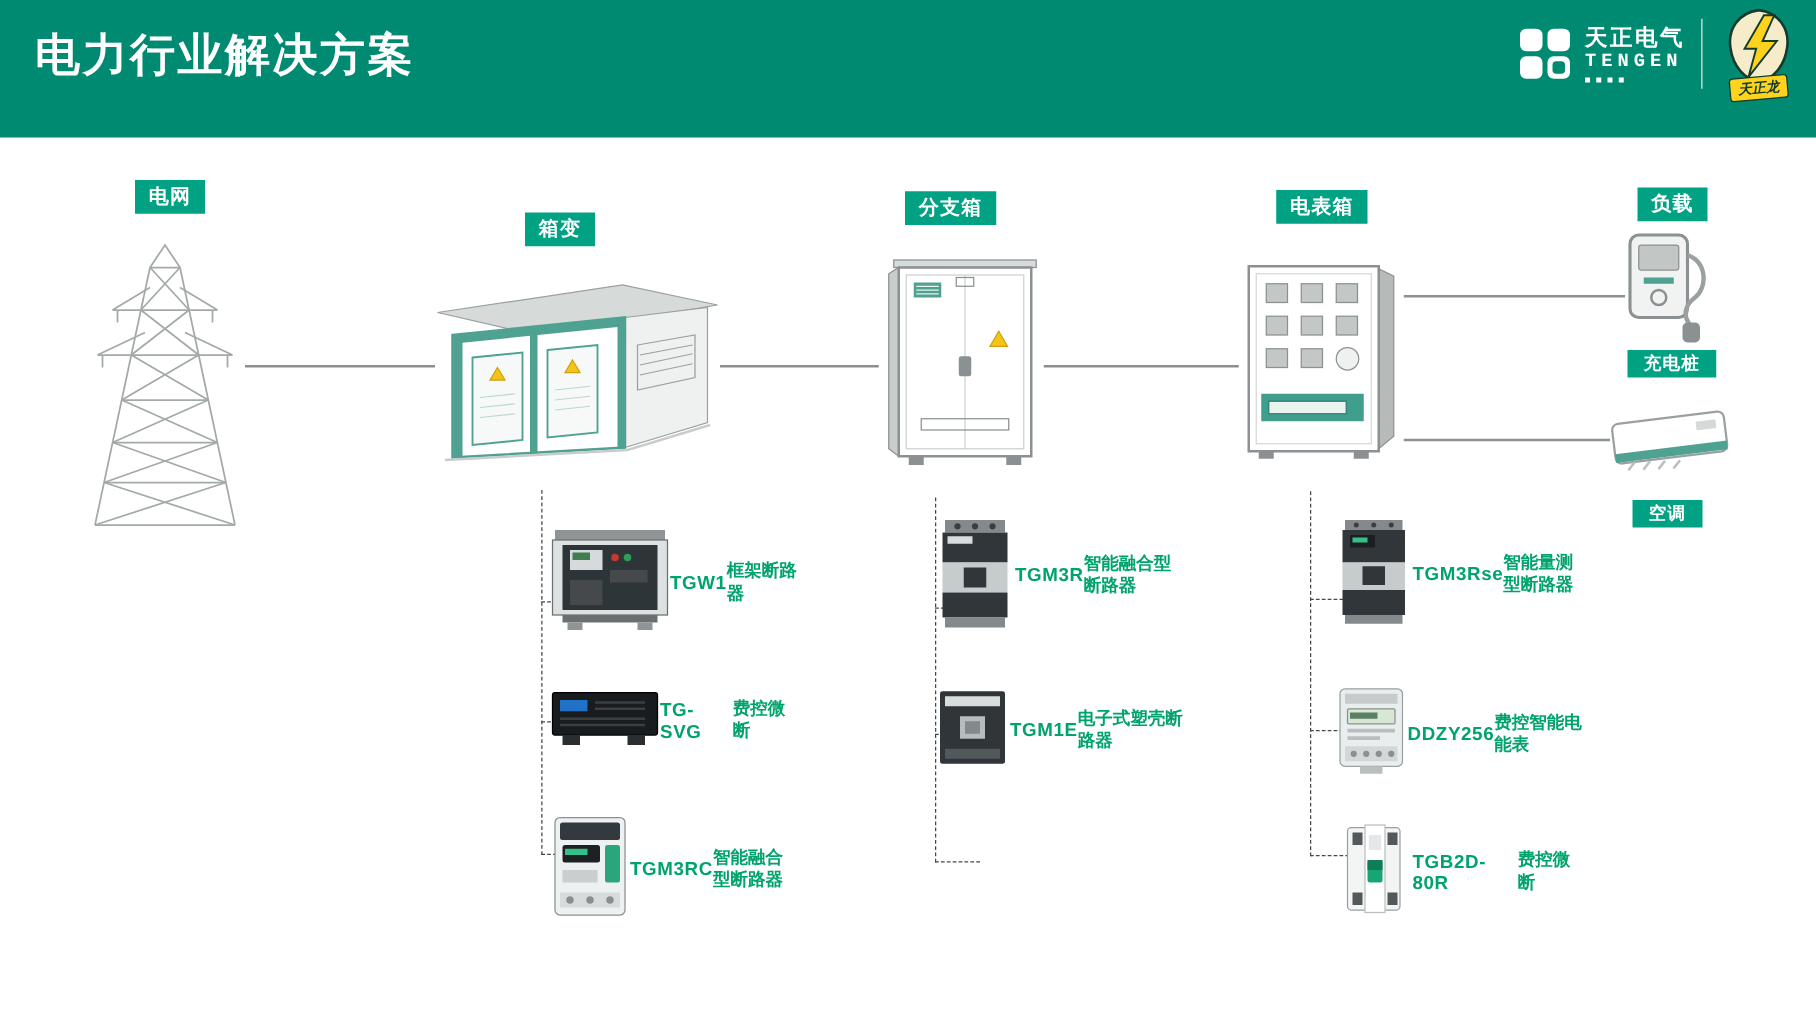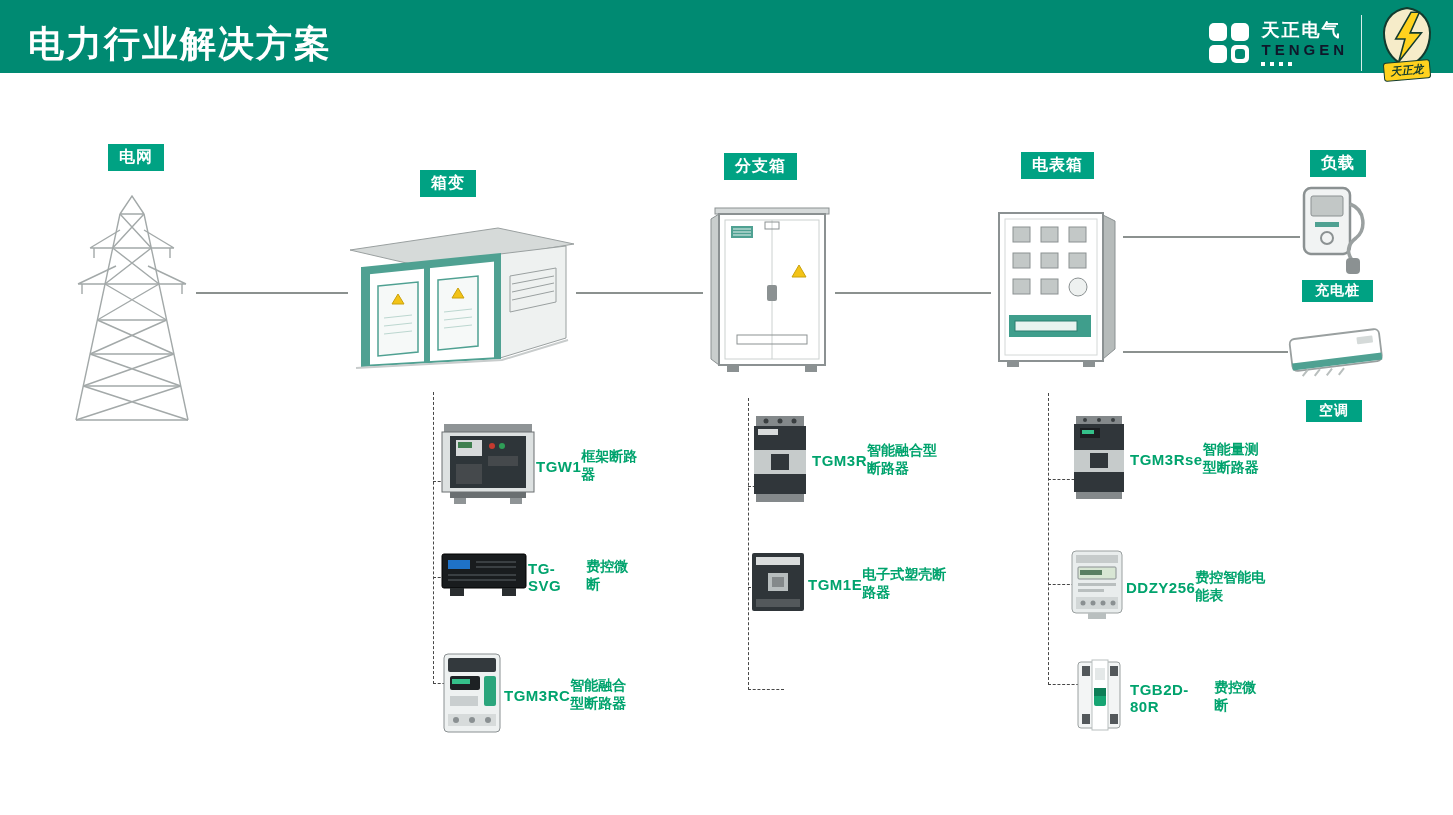--- a/index.html
+++ b/index.html
@@ -1,26 +1,26 @@
 <!DOCTYPE html>
 <html><head>
 <meta charset="utf-8">
 <style>
   * { margin:0; padding:0; box-sizing:border-box; }
   body { font-family:"Liberation Sans","DejaVu Sans",sans-serif; background:#fff; }
   .page { position:relative; width:1453px; height:815px; background:#fff; overflow:hidden; }
 
   
-  .header { position:absolute; left:0; top:0; width:1453px; height:73px; background:#008A72; }
+  .header { position:absolute; left:0; top:0; width:1453px; height:110px; background:#008A72; }
   .title  { position:absolute; left:28px; top:20px; font-size:36px; font-weight:700; color:#fff; letter-spacing:2px; }
   .brand  { position:absolute; right:14px; top:0; height:86px; display:flex; align-items:center; }
   .brand-logo { margin-right:10px; display:flex; }
   .brand-text { display:flex; flex-direction:column; }
   .brand-cn { font-size:18px; font-weight:700; color:#ffffff; letter-spacing:2px; line-height:1.15; }
-  .brand-en { font-size:15px; font-weight:700; color:#0f172a; letter-spacing:4px; line-height:1.15; }
+  .brand-en { font-size:15px; font-weight:700; color:#ffffff; letter-spacing:4px; line-height:1.15;font-family:Liberation Mono, monospace; }
   .brand-marks { display:flex; gap:5px; margin-top:4px; }
   .brand-marks i { width:4px; height:4px; background:#fff; display:block; }
   .brand-divider { width:1px; height:56px; background:rgba(255,255,255,.85); margin:0 13px; }
   .mascot { position:relative; width:64px; height:76px; }
   .mascot-ribbon { position:absolute; bottom:1px; left:50%; transform:translateX(-50%) rotate(-5deg);
     background:#FFD21E; color:#123b2e; font-size:11px; font-weight:700; font-style:italic;
     padding:1px 6px; border-radius:3px; white-space:nowrap; border:1px solid #123b2e; }
 
   
   .badge { position:absolute; background:#00A283; color:#fff; font-weight:700; font-size:16px;

